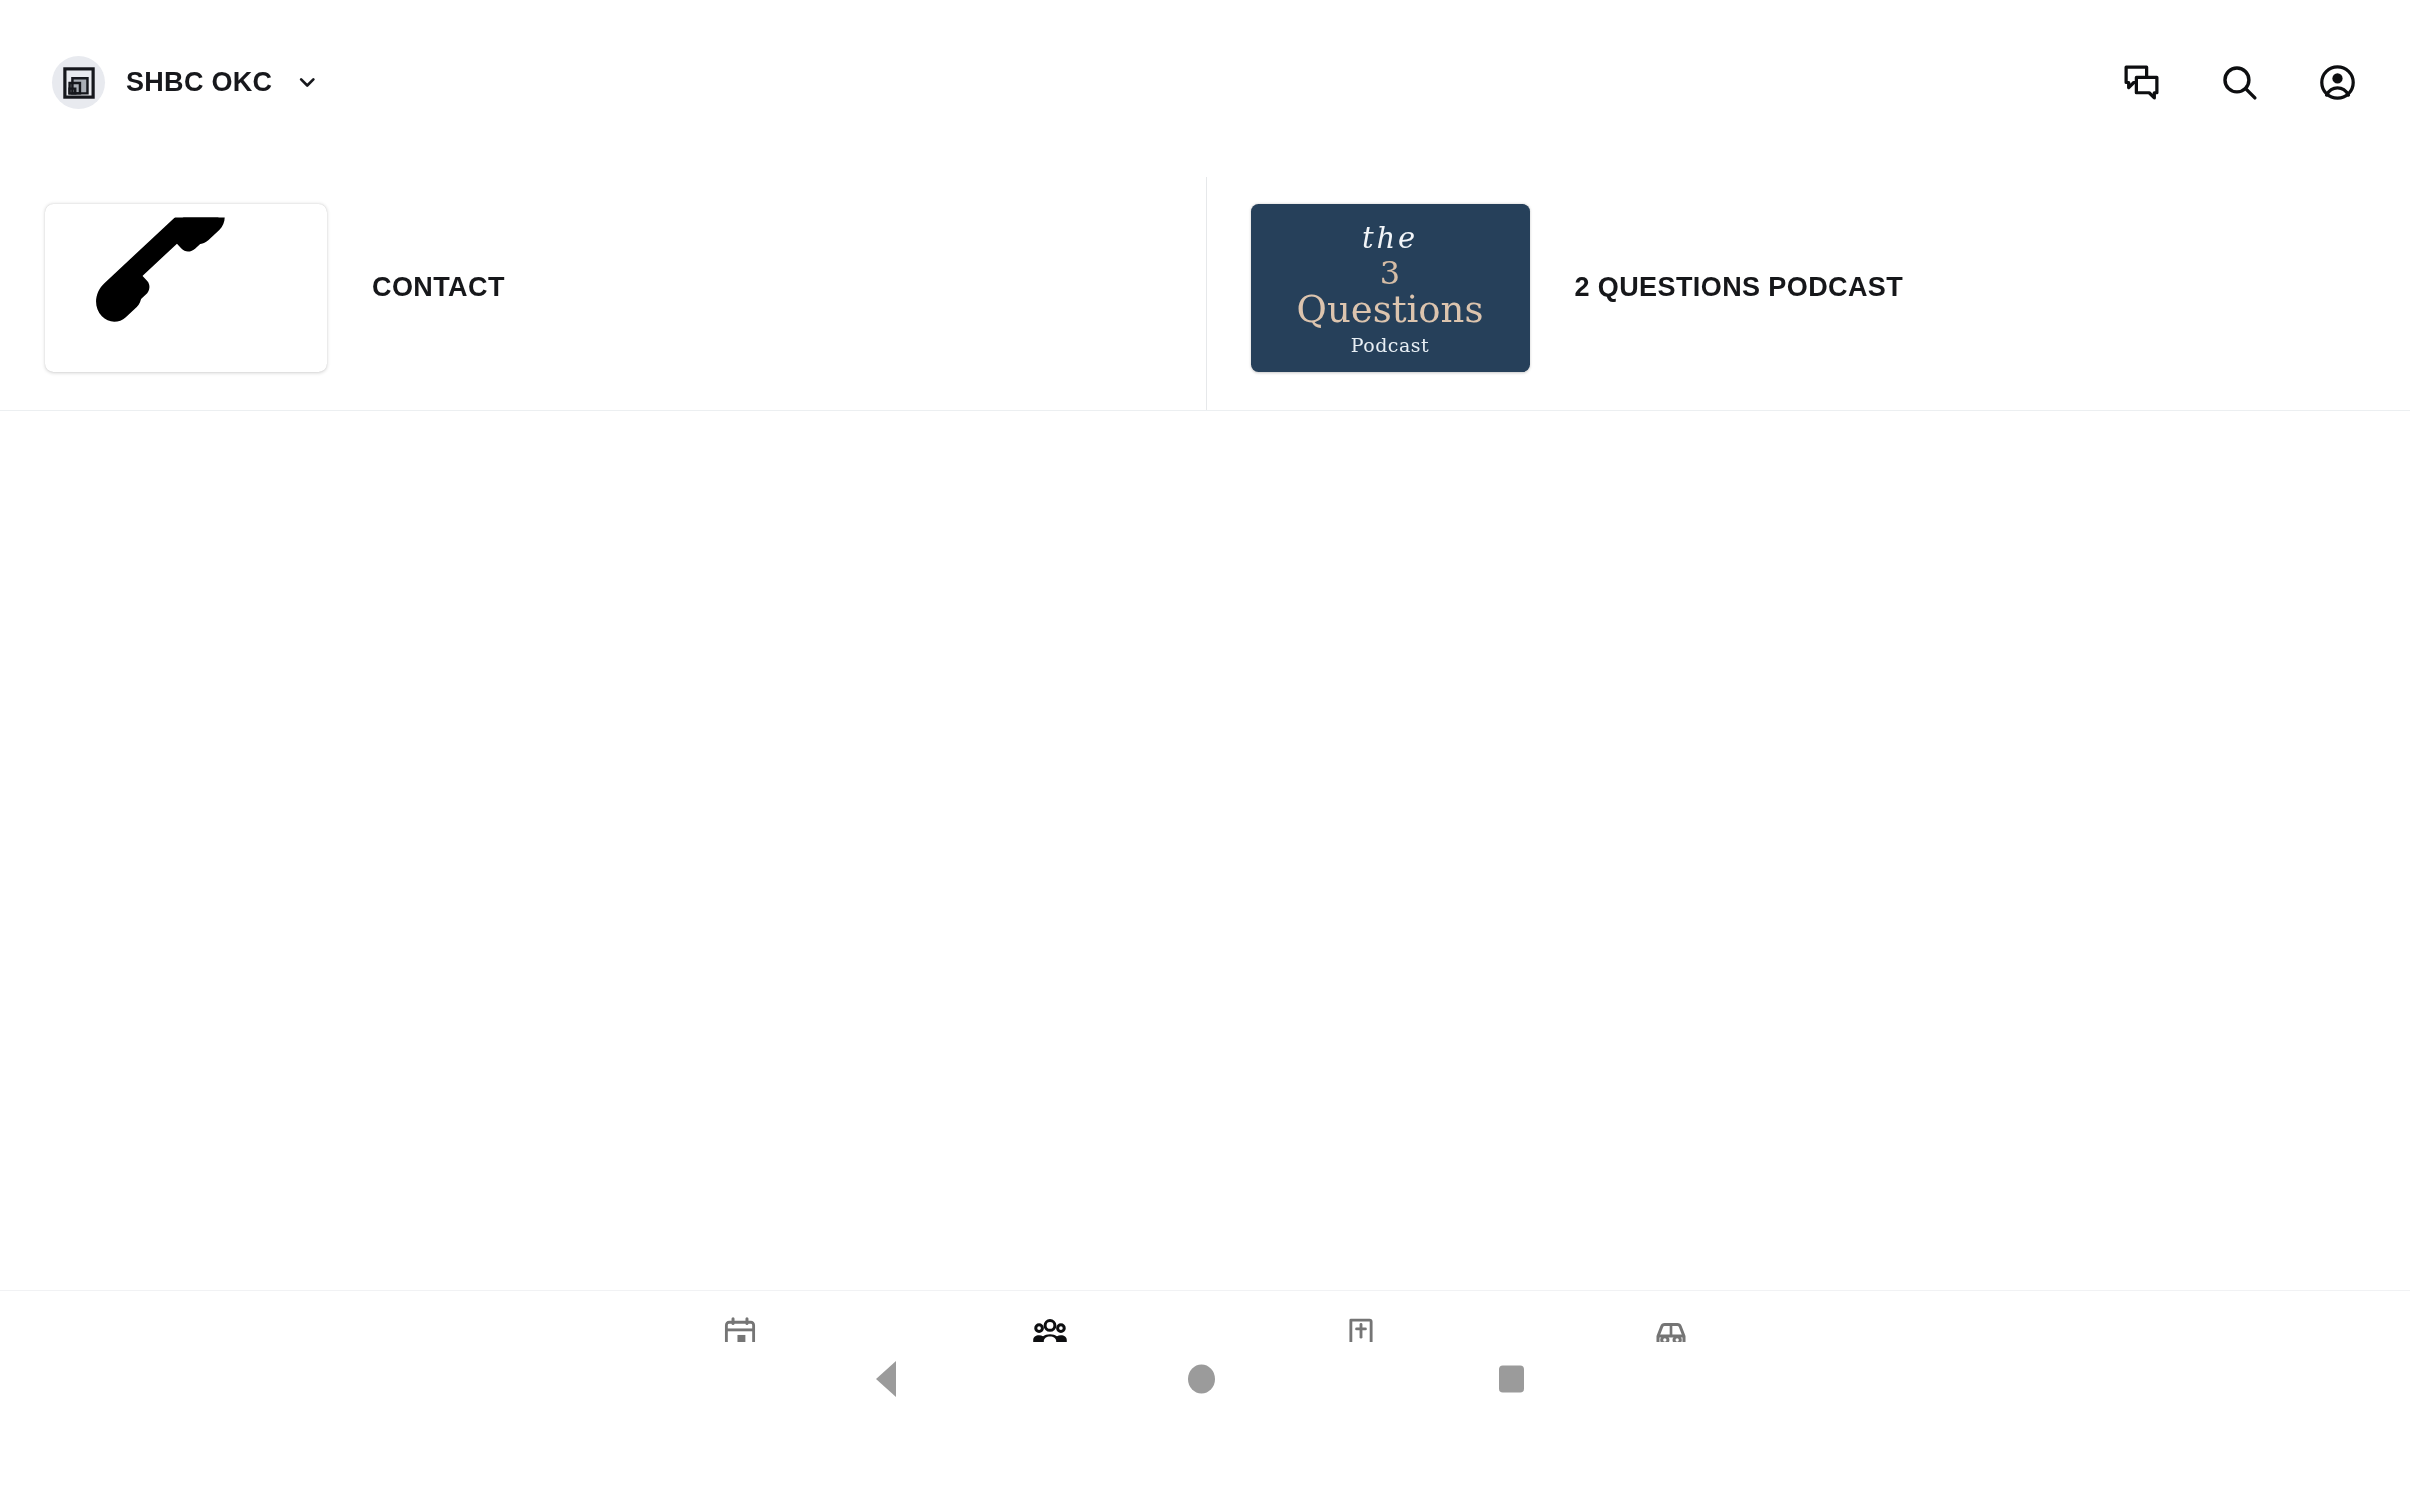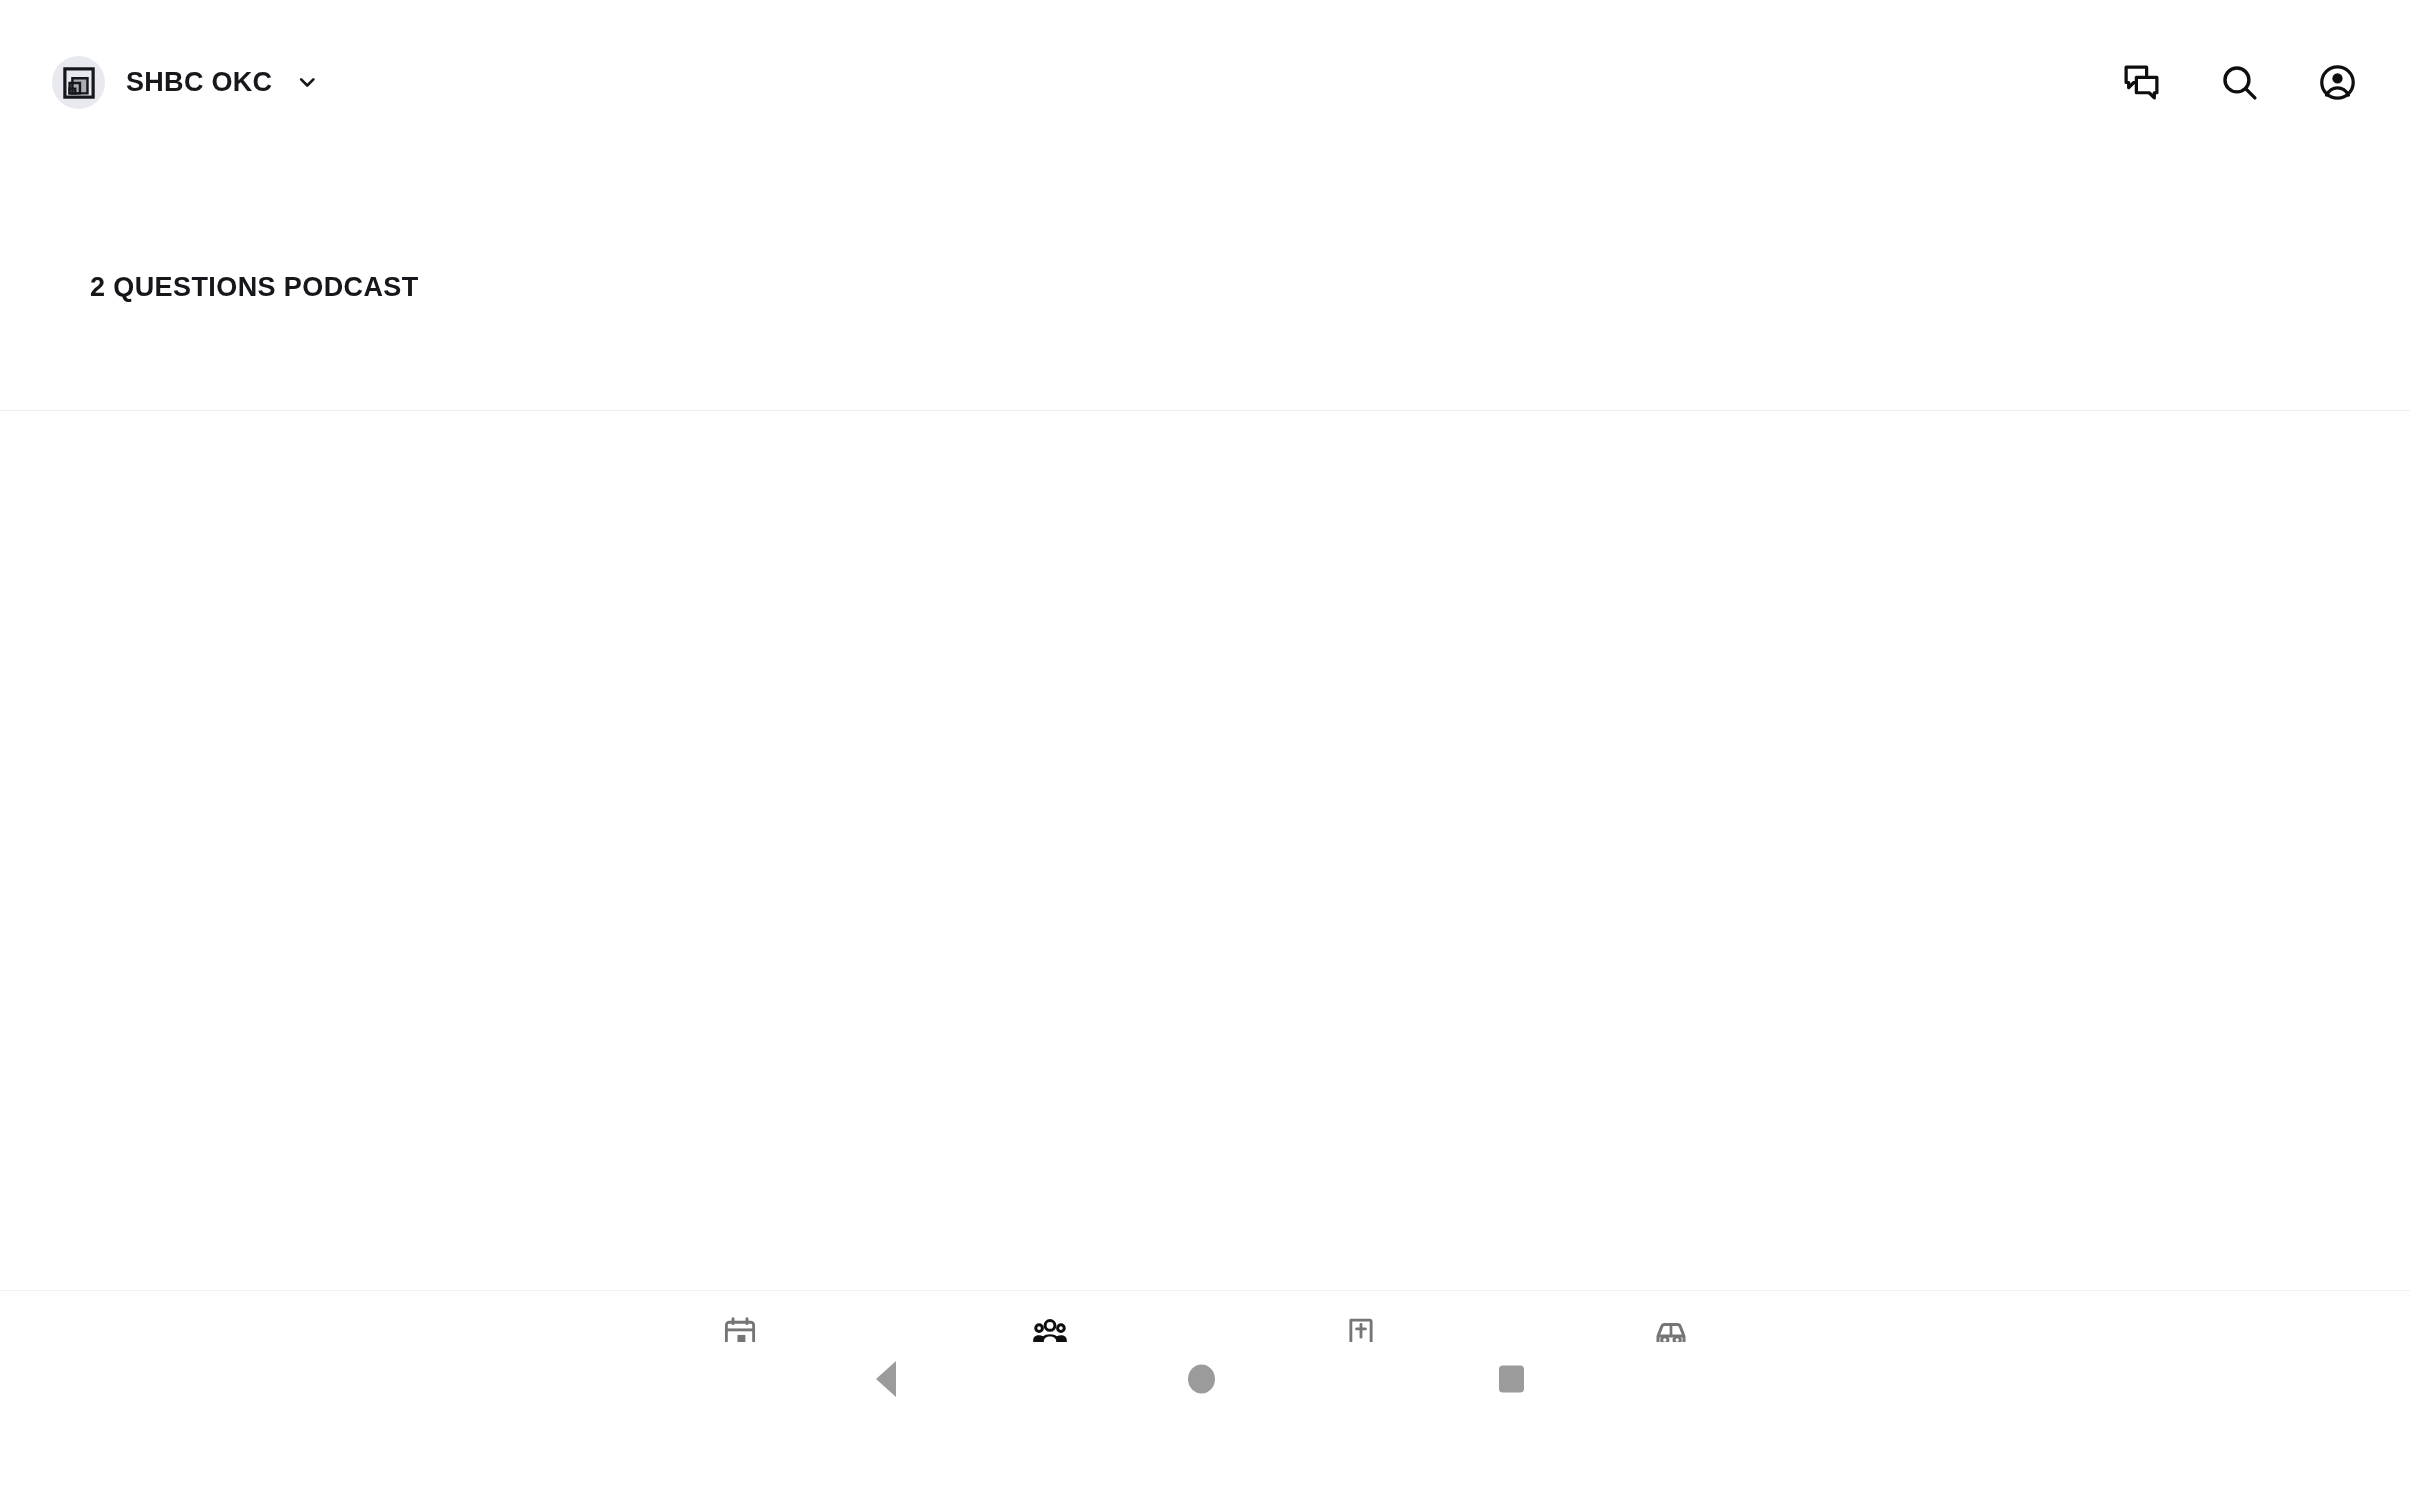--- a/index.html
+++ b/index.html
@@ -273,22 +273,44 @@
           <circle cx="12" cy="9.6" r="3" fill="#0d0e10"></circle>
           <path d="M5.6 19.4 C7.2 16.4 9.4 15.2 12 15.2 C14.6 15.2 16.8 16.4 18.4 19.4" fill="none" stroke="#0d0e10" stroke-width="1.9" stroke-linecap="round"></path>
         </svg>
       </span>
     </div>
   </div>
 
   <div class="content">
     <div class="grid">
 
-
       <div class="cell">
+        <div class="thumb-contact">
+          <svg width="237" height="141" viewBox="0 0 252 150">
+            <g transform="rotate(-43 126 75)">
+              <path d="M40 36 C40 22 52 12 66 12 H186 C200 12 212 22 212 36
+                       C212 46 204 54 194 54 H178 C170 54 164 48 164 40
+                       V34 H88 V40 C88 48 82 54 74 54 H58 C48 54 40 46 40 36 Z" fill="#000000"></path>
+              <path d="M55 18 H91 C97 18 101 23 101 29 V41 C101 47 96 51 90 51
+                       H62 C54 51 48 45 48 37 V27 C48 21 51 18 55 18 Z" fill="#000000"></path>
+              <path d="M161 18 H197 C201 18 204 21 204 27 V37 C204 45 198 51 190 51
+                       H162 C156 51 151 47 151 41 V29 C151 23 155 18 161 18 Z" fill="#000000"></path>
+            </g>
+          </svg>
+        </div>
+        <span class="cell-label">CONTACT</span>
+      </div>
+
+      <div class="cell">
+        <div class="thumb-podcast">
+          <span class="pc-the">the</span>
+          <span class="pc-three">3</span>
+          <span class="pc-questions">Questions</span>
+          <span class="pc-podcast">Podcast</span>
+        </div>
         <span class="cell-label">2 QUESTIONS PODCAST</span>
       </div>
 
     </div>
   </div>
 
   <div class="bottom-nav">
     <div class="nav-inner">
 
       <div class="nav-item">

